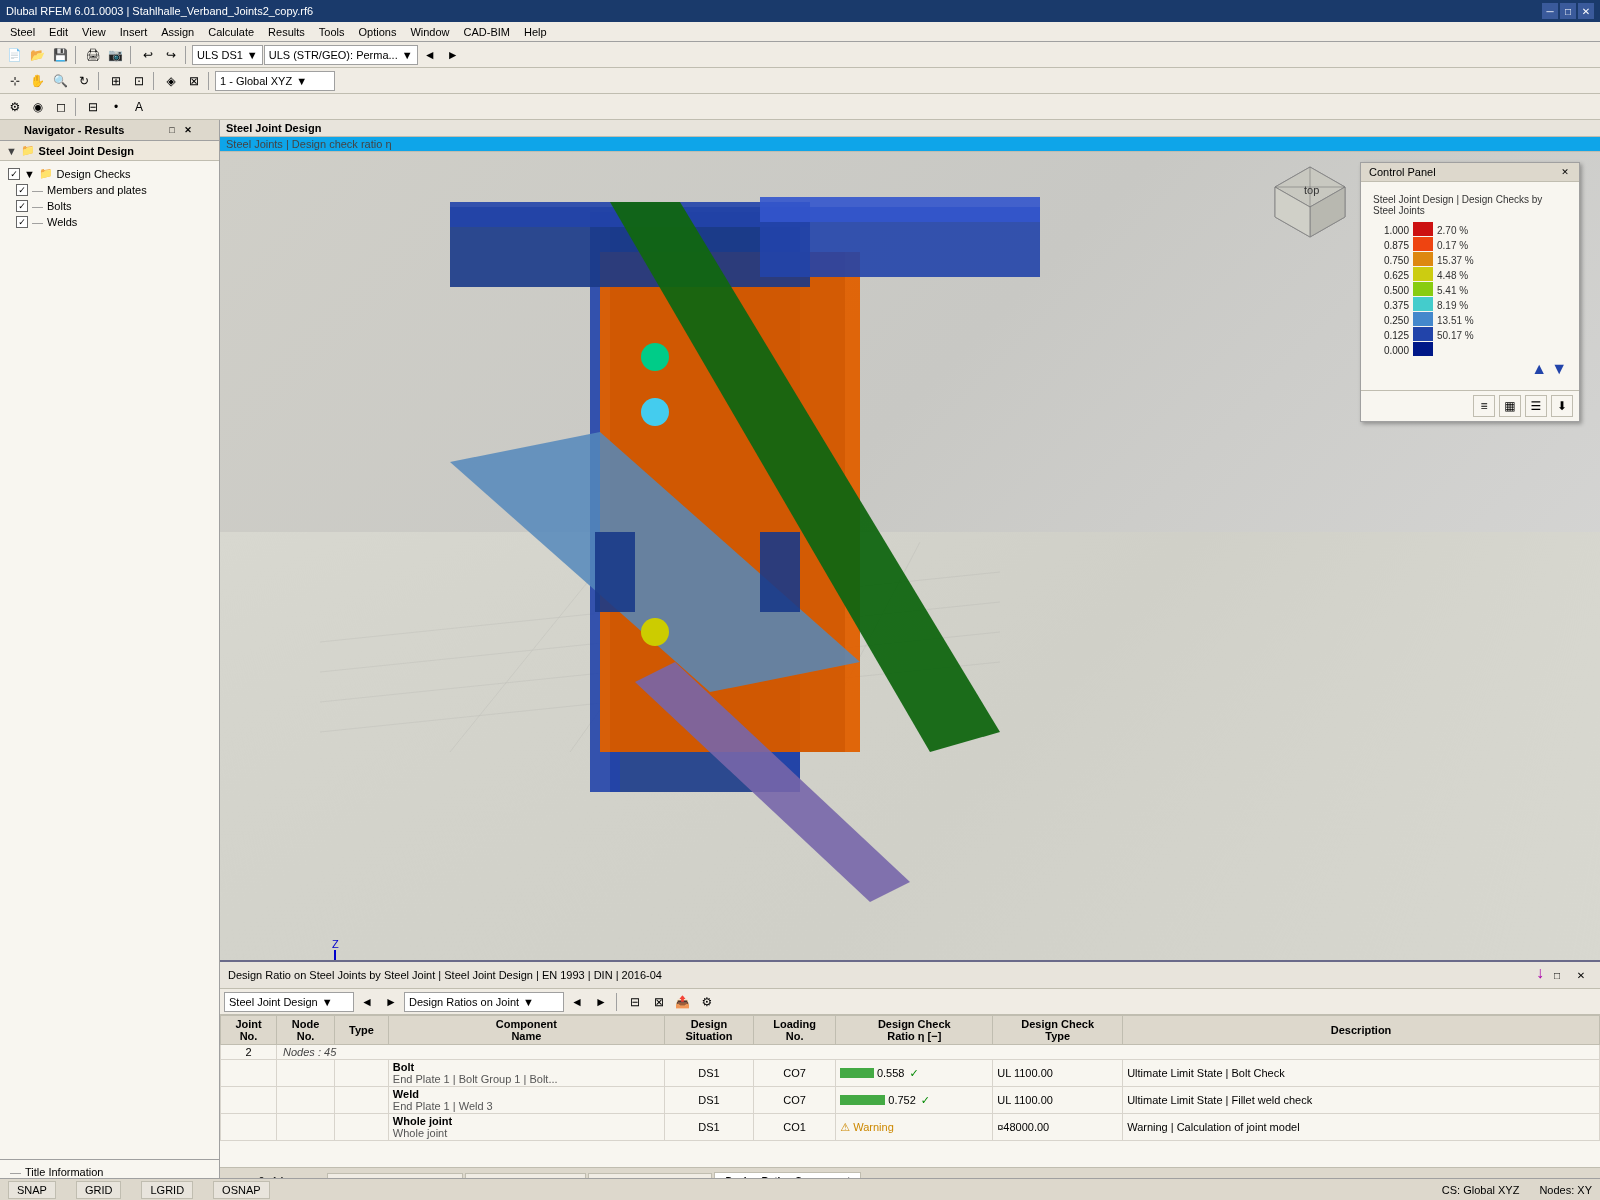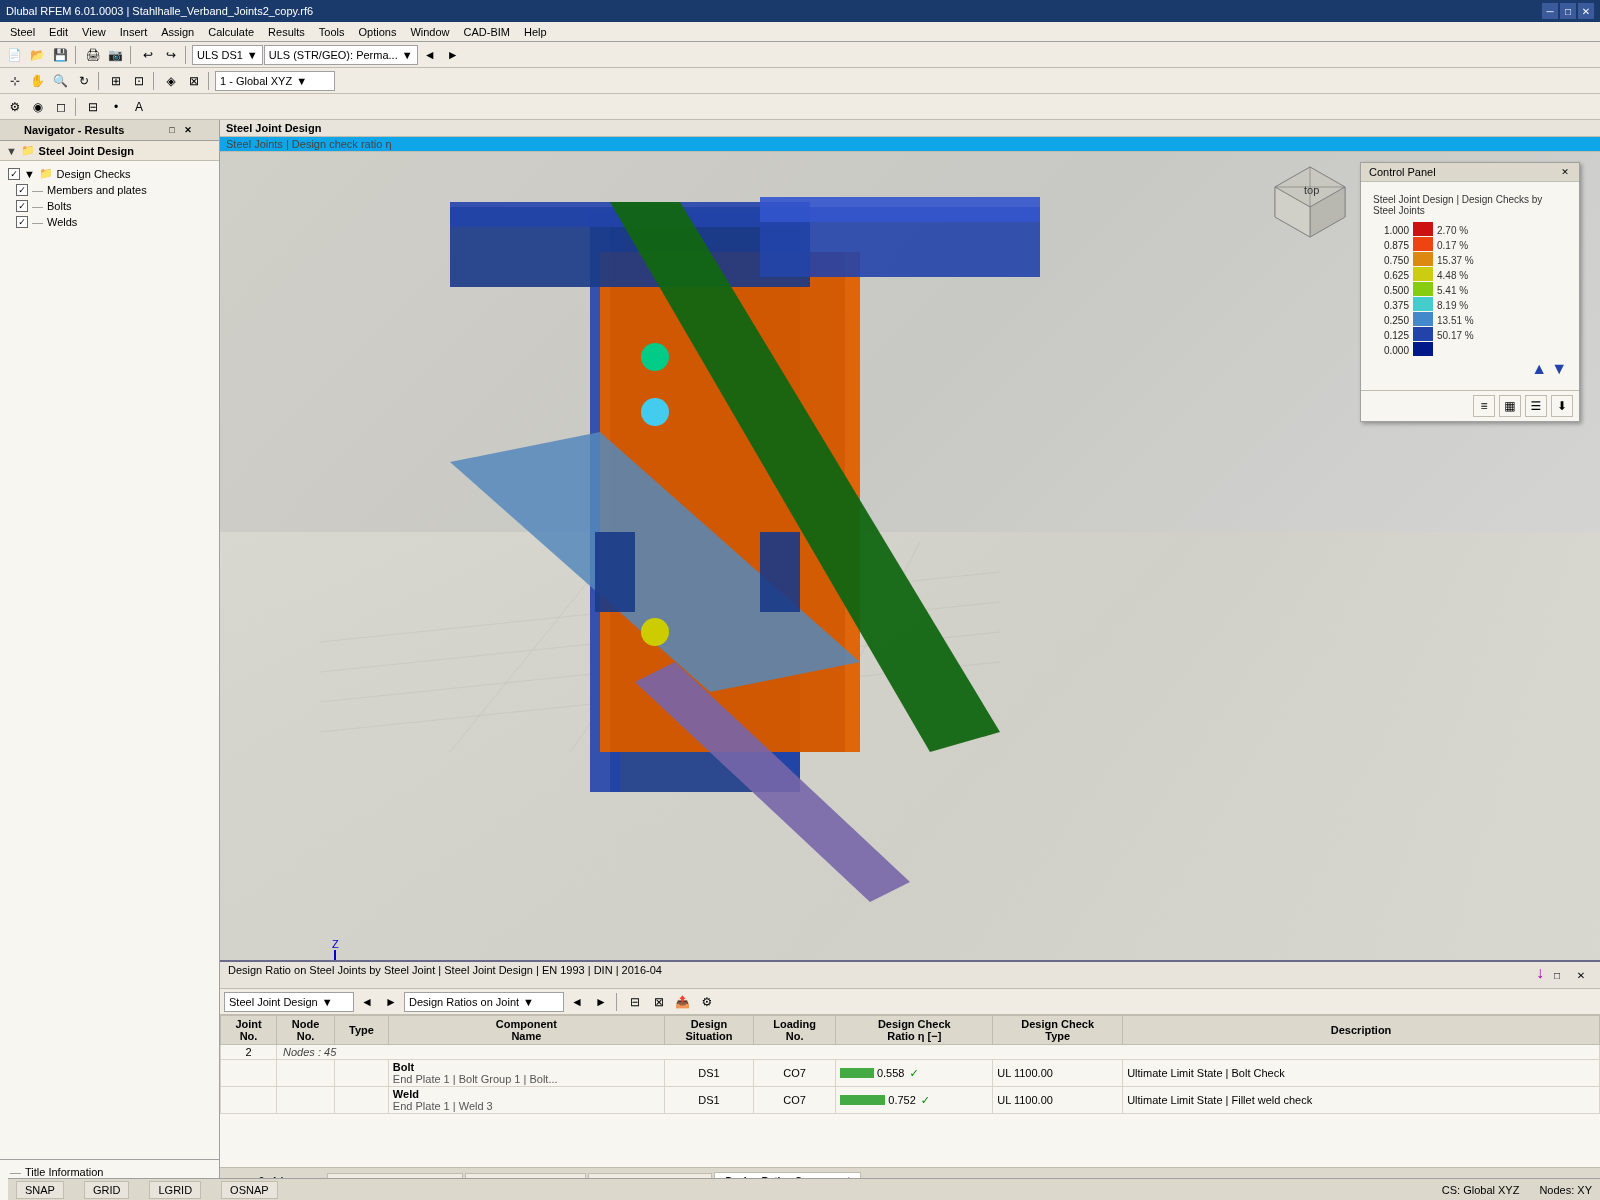--- a/index.html
+++ b/index.html
@@ -55,40 +55,40 @@
     .legend-bar { width: 20px; height: 14px; }
     .legend-pct { font-size: 10px; color: #333; }
     #cp-footer { display: flex; justify-content: flex-end; gap: 4px; padding: 4px 6px; border-top: 1px solid #c0bdb0; }
     #cp-footer .tb-btn { border: 1px solid #c0bdb0; }
 
     
     #coord-arrows { position: absolute; bottom: 90px; left: 60px; }
 
     
     #bottom-panel { position: absolute; left: 0; right: 0; bottom: 0; height: 240px; background: #f8f6f0; border-top: 2px solid #6a6a8a; }
-    #bp-title-bar { background: #e8e4dc; padding: 2px 8px; font-size: 11px; display: flex; align-items: flex-start; justify-content: space-between; border-bottom: 1px solid #c0bdb0; }
+    #bp-title-bar { background: #e8e4dc; padding: 2px 8px; font-size: 11px; display: flex; align-items: center; justify-content: space-between; border-bottom: 1px solid #c0bdb0; }
     #bp-toolbar { background: #f0ece4; height: 26px; border-bottom: 1px solid #c0bdb0; display: flex; align-items: center; gap: 2px; padding: 0 4px; }
     #bp-toolbar .tb-dropdown { min-width: 150px; }
     #bp-table-container { overflow: auto; height: calc(240px - 60px - 28px); }
     #bp-table { width: 100%; border-collapse: collapse; font-size: 10px; }
     #bp-table th { background: #ddd8cc; border: 1px solid #c0bdb0; padding: 2px 4px; text-align: center; white-space: nowrap; position: sticky; top: 0; }
     #bp-table td { border: 1px solid #d8d4cc; padding: 1px 4px; white-space: nowrap; }
     .cell-green-bar { display: flex; align-items: center; gap: 3px; }
     .mini-bar { height: 10px; background: #44aa44; display: inline-block; }
 
     
     #bp-tabs { display: flex; align-items: center; background: #ddd8cc; border-top: 1px solid #c0bdb0; height: 28px; padding: 0 4px; gap: 0; }
     .bp-tab { padding: 3px 10px; border: 1px solid #c0bdb0; background: #f0ece4; cursor: pointer; font-size: 10px; border-bottom: none; margin-right: 2px; }
     .bp-tab.active { background: white; border-bottom: 1px solid white; font-weight: bold; }
     #bp-nav { display: flex; align-items: center; gap: 2px; margin-right: 8px; font-size: 10px; }
     #bp-nav span { cursor: pointer; padding: 0 2px; }
     .bp-page-indicator { font-size: 10px; padding: 0 4px; }
 
     
-    #status-bar { display: flex; align-items: center; background: #ddd8cc; height: 22px; border-top: 1px solid #a0a0a0; padding: 0 8px; gap: 20px; font-size: 10px; margin-left: 8px; }
+    #status-bar { display: flex; align-items: center; background: #ddd8cc; height: 22px; border-top: 1px solid #a0a0a0; padding: 0 8px; gap: 20px; font-size: 10px; }
     .status-item { padding: 0 8px; border: 1px solid #c0bdb0; background: #e8e4dc; height: 18px; display: flex; align-items: center; cursor: pointer; }
     .floor { position: absolute; background: linear-gradient(135deg, #d0d0cc 0%, #c8c8c4 50%, #e0e0dc 100%); }
 
     
     .row-selected td { background: #c0d8ff !important; }
     .cell-center { text-align: center; }
   </style>
 </head>
 <body>
 
@@ -452,20 +452,31 @@
       <td>
                   <div class="cell-green-bar">
                     <div class="mini-bar" style="width:45px"></div>
                     <span>0.752</span>
                     <span style="color:#008800;margin-left:2px">✓</span>
                   </div>
                 </td>
       <td>UL 1100.00</td>
       <td>Ultimate Limit State | Fillet weld check</td>
     </tr>
+              <tr>
+      <td class="cell-center"></td>
+      <td class="cell-center"></td>
+      <td></td>
+      <td><b>Whole joint</b><br><span style="color:#555">Whole joint</span></td>
+      <td class="cell-center">DS1</td>
+      <td class="cell-center">CO1</td>
+      <td><span style="color:#cc8800">⚠ Warning</span></td>
+      <td>¤48000.00</td>
+      <td>Warning | Calculation of joint model</td>
+    </tr>
             </tbody>
         </table>
       </div>
 
       <div id="bp-tabs">
         <div id="bp-nav">
           <span>⏮</span>
           <span>◄</span>
           <span class="bp-page-indicator">2 of 4</span>
           <span>►</span>

